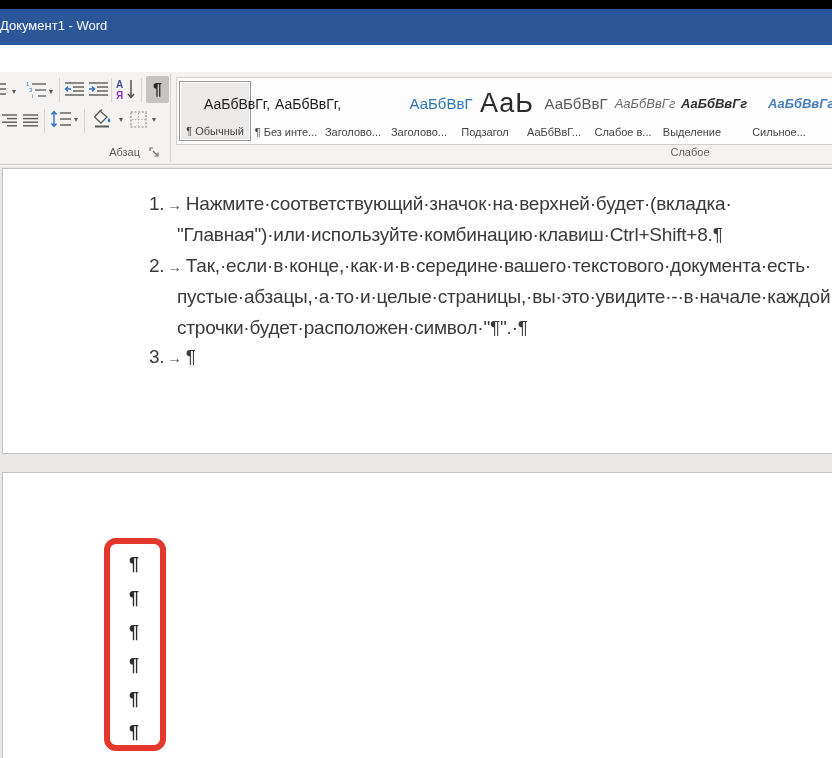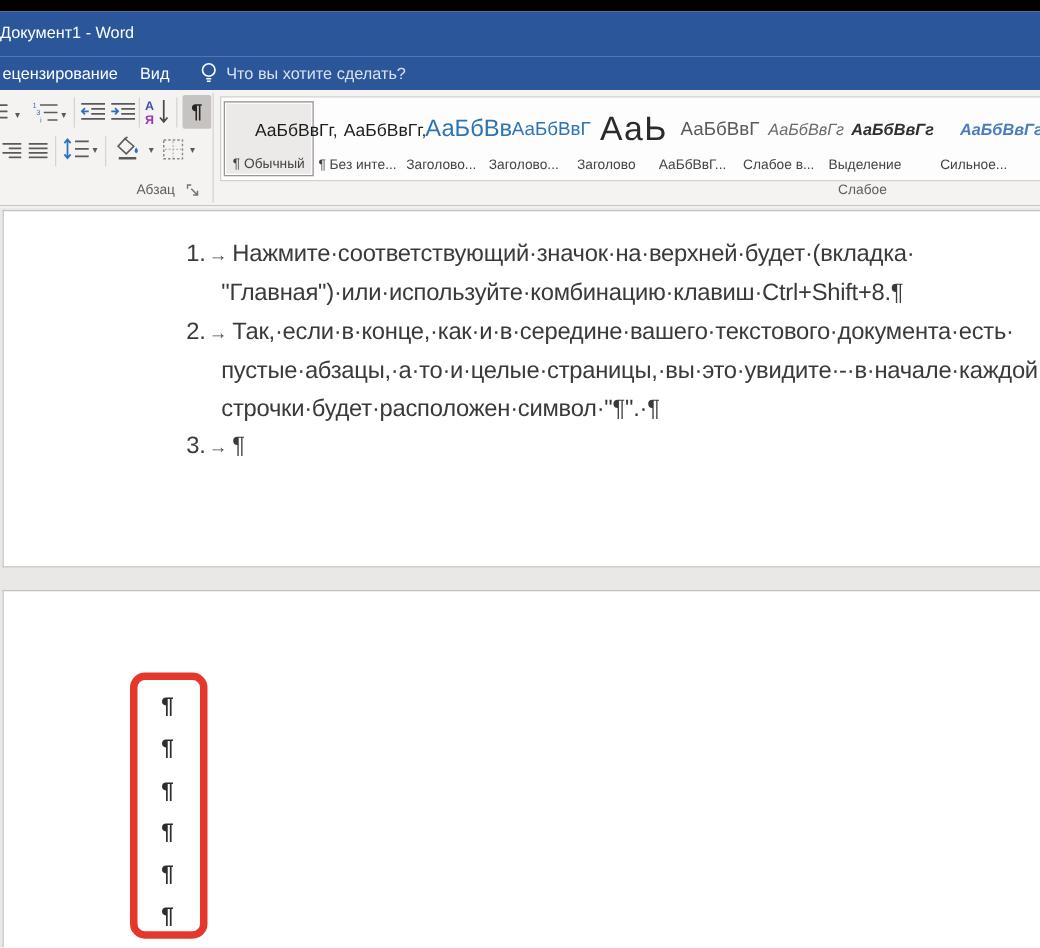--- a/index.html
+++ b/index.html
@@ -68,32 +68,20 @@
 <body>
 
 <div id="screen">
 
   <div class="black-strip"></div>
 
   <div class="titlebar">
     <div class="title">Документ1 - Word</div>
   </div>
 
-  <div class="tabrow">
-    <div class="tab" style="left:2px">ецензирование</div>
-    <div class="tab" style="left:112px">Вид</div>
-    <div class="bulb">
-      <svg width="18" height="20" viewBox="0 0 18 20">
-        <circle cx="9" cy="8" r="5" fill="none" stroke="#fff" stroke-width="1.3"></circle>
-        <line x1="7" y1="15" x2="11" y2="15" stroke="#fff" stroke-width="1.3"></line>
-        <line x1="7.5" y1="17" x2="10.5" y2="17" stroke="#fff" stroke-width="1.3"></line>
-      </svg>
-    </div>
-    <div class="tellme" style="left:181px">Что вы хотите сделать?</div>
-  </div>
 
   <div class="ribbon">
 
     <div class="icon-btn" style="left:-12px;top:9px">
       <svg width="20" height="16" viewBox="0 0 20 16" stroke="#5a5a5a" stroke-width="1.4">
         <line x1="2" y1="3" x2="18" y2="3"></line>
           <line x1="2" y1="8" x2="18" y2="8"></line>
           <line x1="2" y1="13" x2="18" y2="13"></line>
       </svg>
     </div>
@@ -217,30 +205,29 @@
     <div class="gallery">
       <div class="style-item sel" style="left:2px;width:72px">
         <div class="prev pv-norm">АаБбВвГг,</div>
         <div class="slab">¶ Обычный</div>
       </div>
       <div class="style-item" style="left:76px;width:66px">
         <div class="prev pv-norm">АаБбВвГг,</div>
         <div class="slab">¶ Без инте...</div>
       </div>
       <div class="style-item" style="left:144px;width:64px">
-        <div class="prev pv-h1">АаБбВв</div>
         <div class="slab">Заголово...</div>
       </div>
       <div class="style-item" style="left:210px;width:64px">
         <div class="prev pv-h2">АаБбВвГ</div>
         <div class="slab">Заголово...</div>
       </div>
       <div class="style-item" style="left:276px;width:64px">
         <div class="prev pv-title">АаЬ</div>
-        <div class="slab">Заголово</div>
+        <div class="slab">Подзагол</div>
       </div>
       <div class="style-item" style="left:342px;width:70px">
         <div class="prev pv-sub">АаБбВвГ</div>
         <div class="slab">АаБбВвГ...</div>
       </div>
       <div class="style-item" style="left:414px;width:64px">
         <div class="prev pv-subtle">АаБбВвГг</div>
         <div class="slab">Слабое в...</div>
       </div>
       <div class="style-item" style="left:480px;width:70px">

